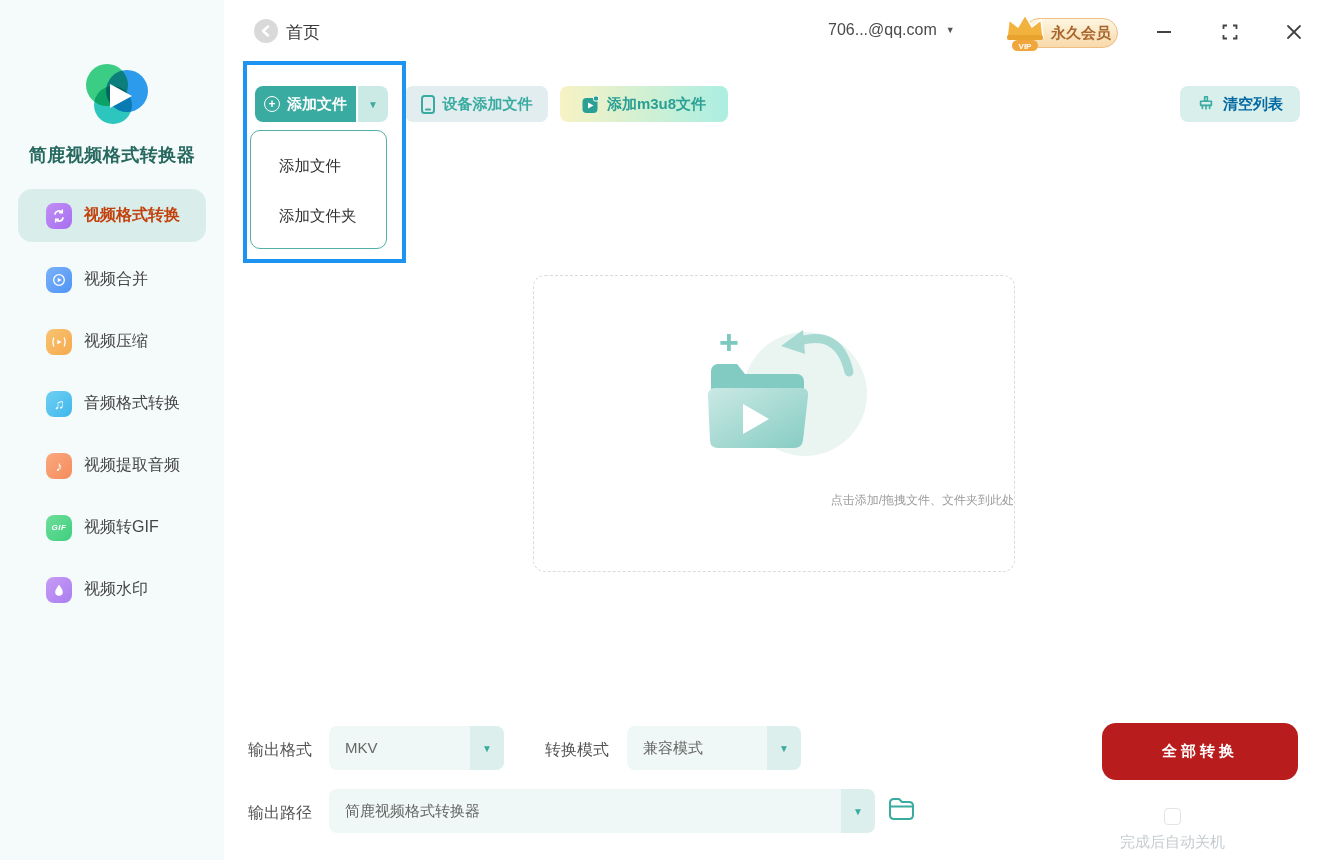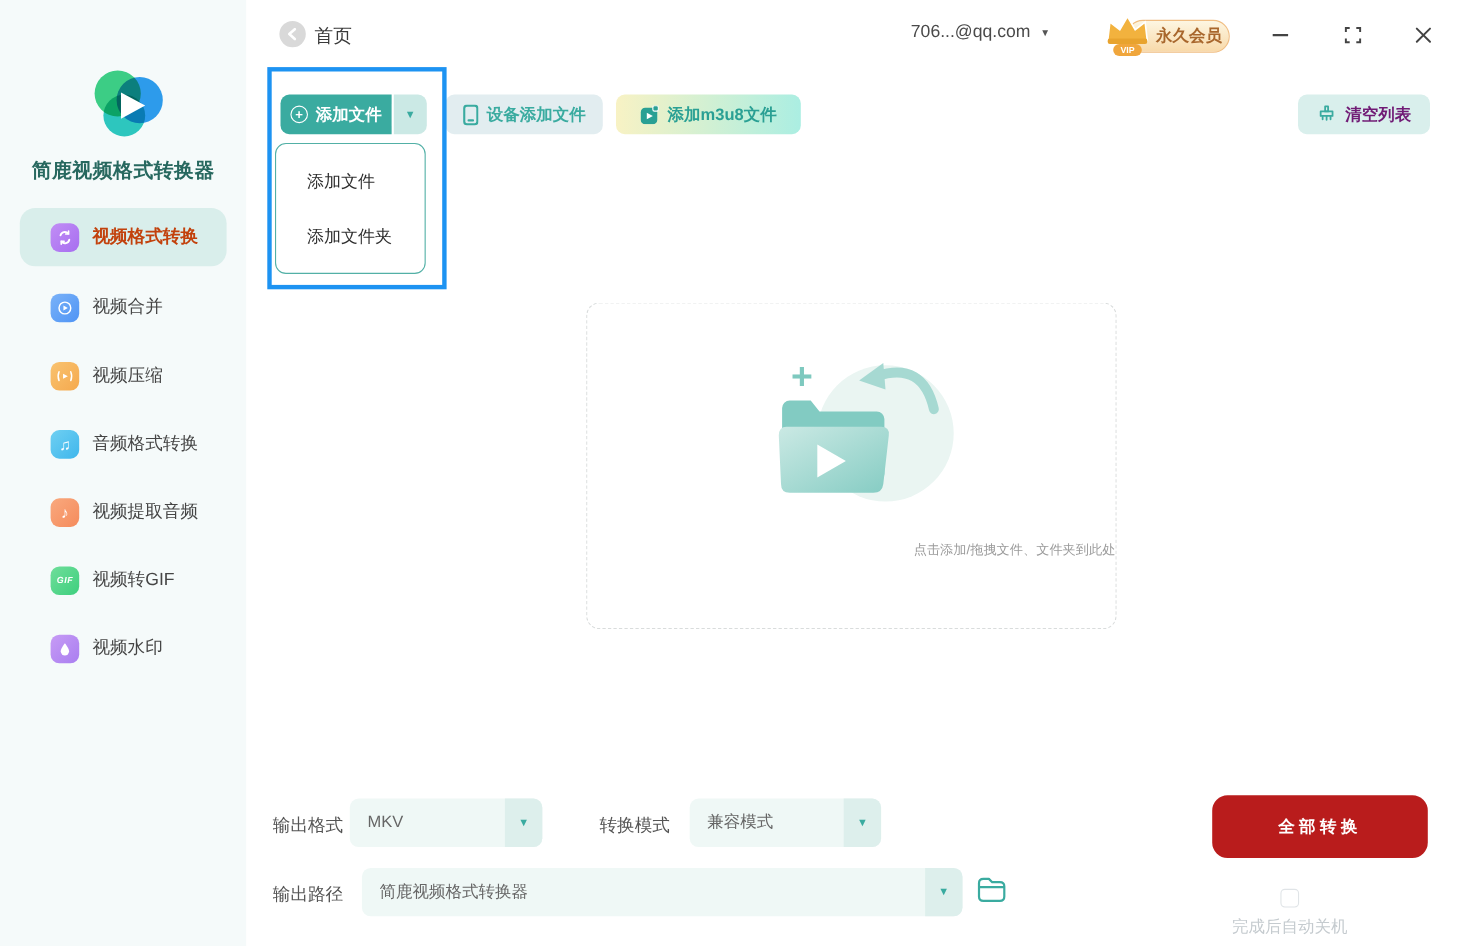--- a/index.html
+++ b/index.html
@@ -55,21 +55,21 @@
   
   .tb-btn { position:absolute; top:86px; height:36px; display:flex; align-items:center;
             justify-content:center; cursor:pointer; font-size:15px; font-weight:bold; }
   .btn-add-main { left:31px; width:101px; background:#3aaba0; color:#fff; border-radius:8px 0 0 8px; gap:7px; }
   .plus-circle { width:16px; height:16px; border:1.6px solid #fff; border-radius:50%; font-size:12px;
                  font-weight:bold; display:flex; align-items:center; justify-content:center; line-height:1; }
   .btn-add-arrow { left:134px; width:30px; background:#cbe9e5; color:#3aaba0; border-radius:0 8px 8px 0; font-size:10px; }
   .btn-device { left:181px; width:143px; background:#e2edf0; color:#3aaba0; border-radius:8px; gap:8px; }
   .btn-m3u8 { left:336px; width:168px; background:linear-gradient(90deg,#f8f2c4,#abeee2);
               color:#2aa094; border-radius:8px; gap:8px; }
-  .btn-clear { left:956px; width:120px; background:#d9efec; color:#701a75; border-radius:8px; gap:8px; }
+  .btn-clear { left:956px; width:120px; background:#d9efec; color:#0369a1; border-radius:8px; gap:8px; }
 
   
   .annotation-box { position:absolute; left:243px; top:61px; width:163px; height:202px;
                     border:4px solid #1d93f2; z-index:60; pointer-events:none; }
   .add-menu { position:absolute; left:250px; top:130px; width:137px; height:119px; background:#fff;
               border:1.5px solid #52b0a6; border-radius:10px; z-index:50; }
   .add-menu-item { position:absolute; left:28px; height:30px; line-height:30px; font-size:15.5px;
                    color:#2f2f2f; cursor:pointer; }
   .ami-0 { top:20px; } .ami-1 { top:70px; }
 
@@ -80,21 +80,21 @@
   .dz-hint { position:absolute; left:0; top:216px; width:100%; text-align:right;
              font-size:12px; color:#9b9b9b; }
 
   
   .out-label { position:absolute; font-size:16px; color:#555; }
   .select { position:absolute; height:44px; background:#eff8f6; border-radius:8px; cursor:pointer; }
   .select .val { position:absolute; left:16px; top:0; height:44px; line-height:44px; font-size:15px; color:#666; }
   .select .arrow-zone { position:absolute; right:0; top:0; width:34px; height:44px; background:#ddefec;
                         border-radius:0 8px 8px 0; display:flex; align-items:center; justify-content:center;
                         color:#3aaba0; font-size:10px; }
-  .lbl-format { left:24px; top:740px; } .sel-format { left:94px; top:726px; width:175px; }
+  .lbl-format { left:24px; top:740px; } .sel-format { left:105px; top:726px; width:175px; }
   .lbl-mode { left:321px; top:740px; }  .sel-mode { left:403px; top:726px; width:174px; }
   .lbl-path { left:24px; top:803px; }   .sel-path { left:105px; top:789px; width:546px; }
   .folder-open-btn { position:absolute; left:664px; top:797px; cursor:pointer; }
   .convert-btn { position:absolute; left:878px; top:723px; width:196px; height:57px; border-radius:14px;
                  background:#b91c1c; color:#fff; font-size:15px; font-weight:bold; letter-spacing:4px;
                  display:flex; align-items:center; justify-content:center; cursor:pointer; }
   .shutdown { position:absolute; left:896px; top:808px; display:flex; align-items:center; gap:8px; cursor:pointer;flex-direction:column; }
   .shutdown .box { width:17px; height:17px; border:1px solid #e0e4e7; border-radius:4px; background:#fff; }
   .shutdown .txt { font-size:15px; color:#c5cbcf; }
   .shutdown .caret { font-size:9px; color:#c8ced2; }

